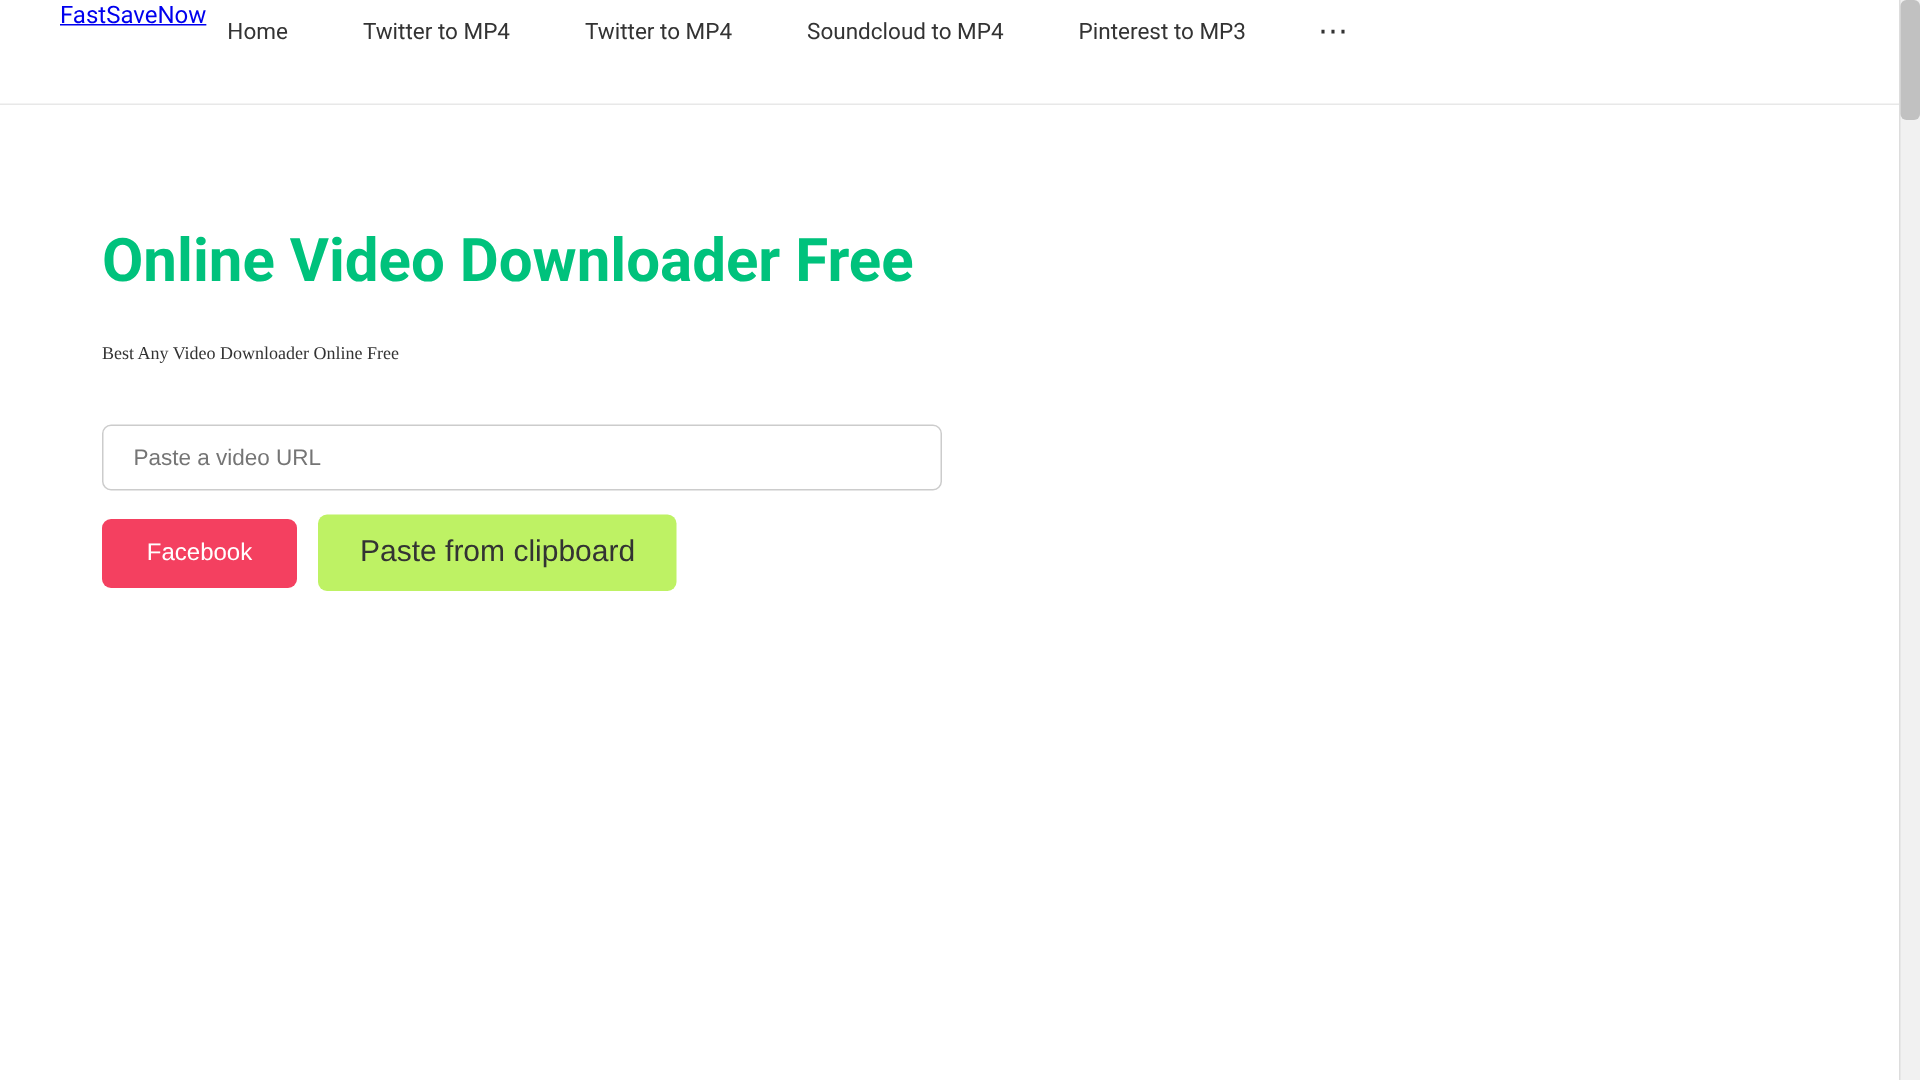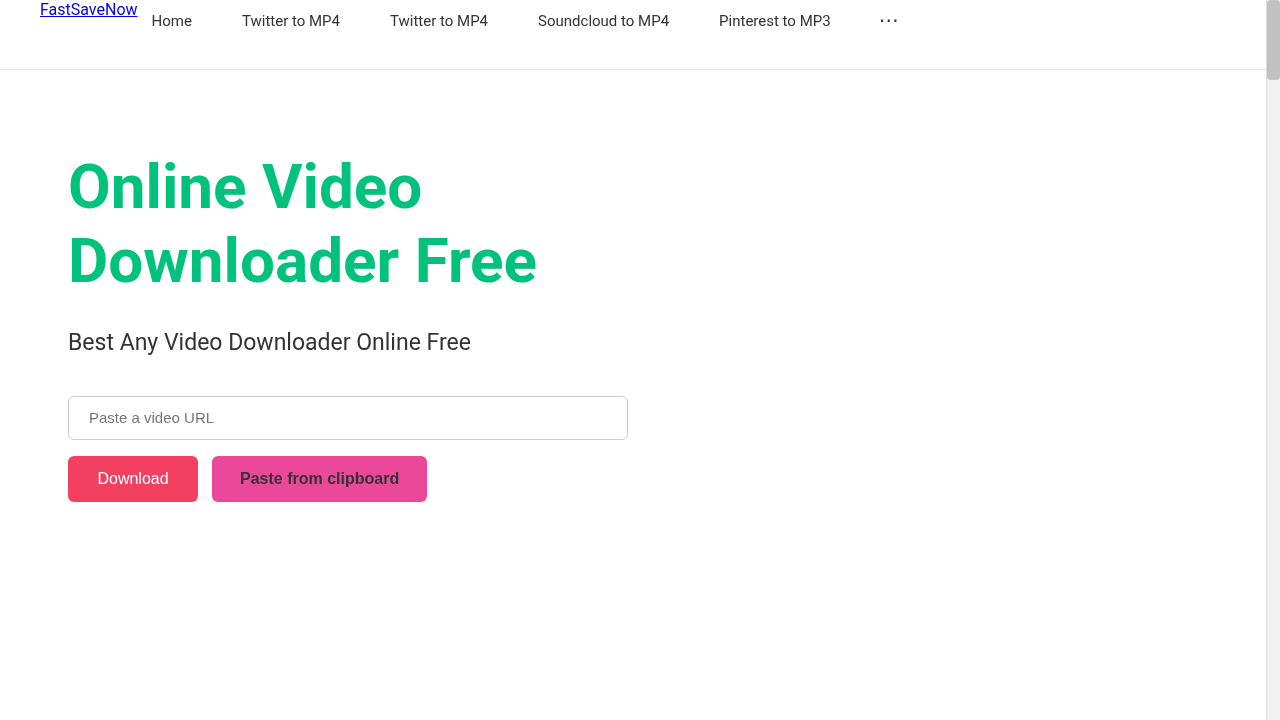--- a/index.html
+++ b/index.html
@@ -72,33 +72,34 @@
       border-radius: 4px;
     }
 
     
     main {
       padding: 80px 0 60px 68px;
       max-width: 1260px;
     }
 
     .hero-heading {
-      font-size: 62px;
+      font-size: 40px;
       font-weight: 700;
       color: #00c27c;
       line-height: 1.2;
       margin-bottom: 30px;
       max-width: 600px;
     }
 
     .hero-subheading {
-      font-size: 23px;
+      font-size: 12px;
       color: #333;
       font-weight: 400;
       margin-bottom: 40px;
+      font-family: Liberation Serif, serif;
     }
 
     
     .url-input-wrapper {
       position: relative;
       max-width: 560px;
       margin-bottom: 16px;
     }
 
     .url-input {
@@ -126,27 +127,27 @@
       border: none;
       border-radius: 6px;
       padding: 14px 28px;
       font-size: 16px;
       font-weight: 500;
       cursor: pointer;
       min-width: 130px;
     }
 
     .btn-paste {
-      background: #ec4899;
+      background: #bef264;
       color: #333;
       border: none;
       border-radius: 6px;
       padding: 14px 28px;
-      font-size: 16px;
-      font-weight: 700;
+      font-size: 20px;
+      font-weight: 400;
       cursor: pointer;
       min-width: 200px;
     }
   </style>
 </head>
 <body>
 
 <nav>
   <a href="#">FastSaveNow</a>
   <ul class="nav-links">
@@ -175,20 +176,20 @@
 
 <main>
   <h1 class="hero-heading">Online Video Downloader Free</h1>
   <p class="hero-subheading">Best Any Video Downloader Online Free</p>
 
   <div class="url-input-wrapper">
     <input type="text" class="url-input" placeholder="Paste a video URL" style="">
   </div>
 
   <div class="buttons-row">
-    <button class="btn-download">Download</button>
+    <button class="btn-download">Facebook</button>
     <button class="btn-paste">Paste from clipboard</button>
   </div>
 </main>
 
 <div class="scrollbar-track">
   <div class="scrollbar-thumb"></div>
 </div>
 
 </body></html>

